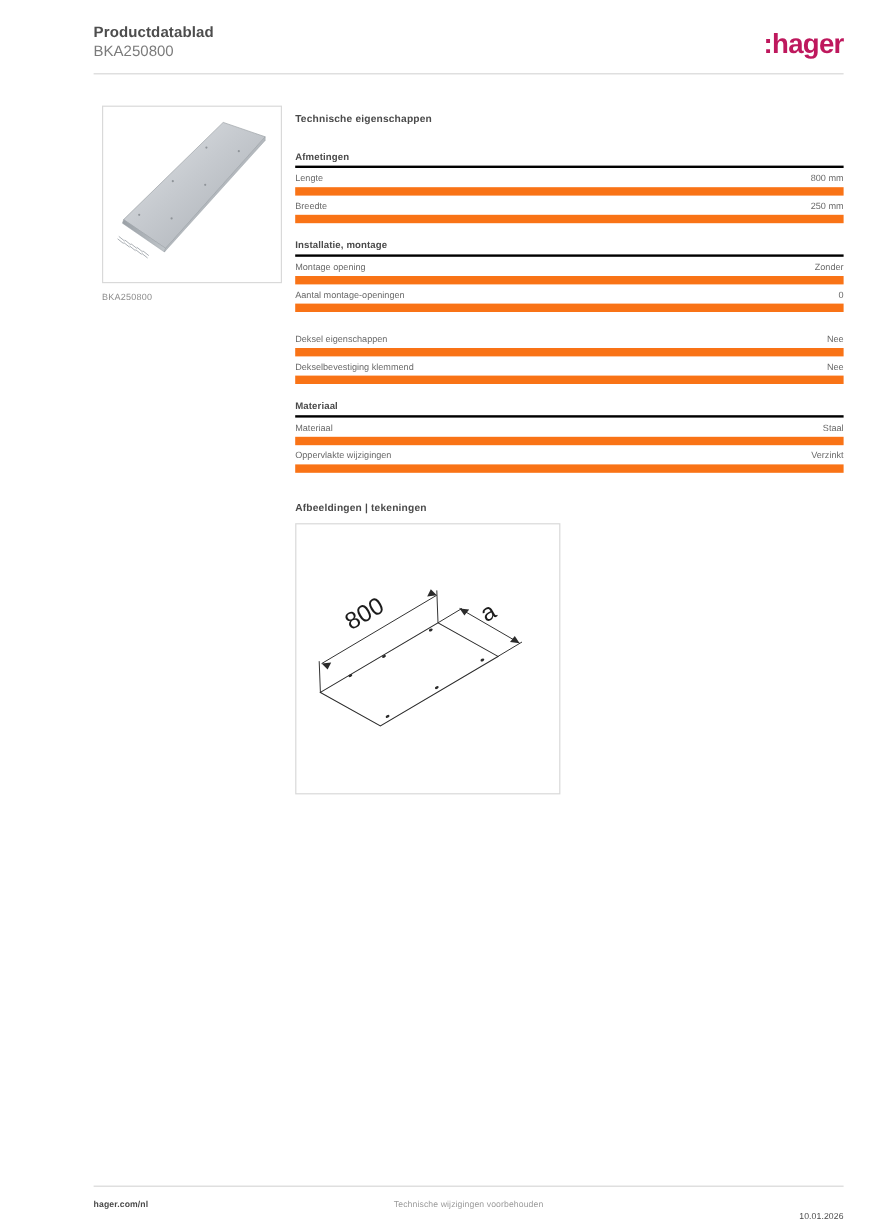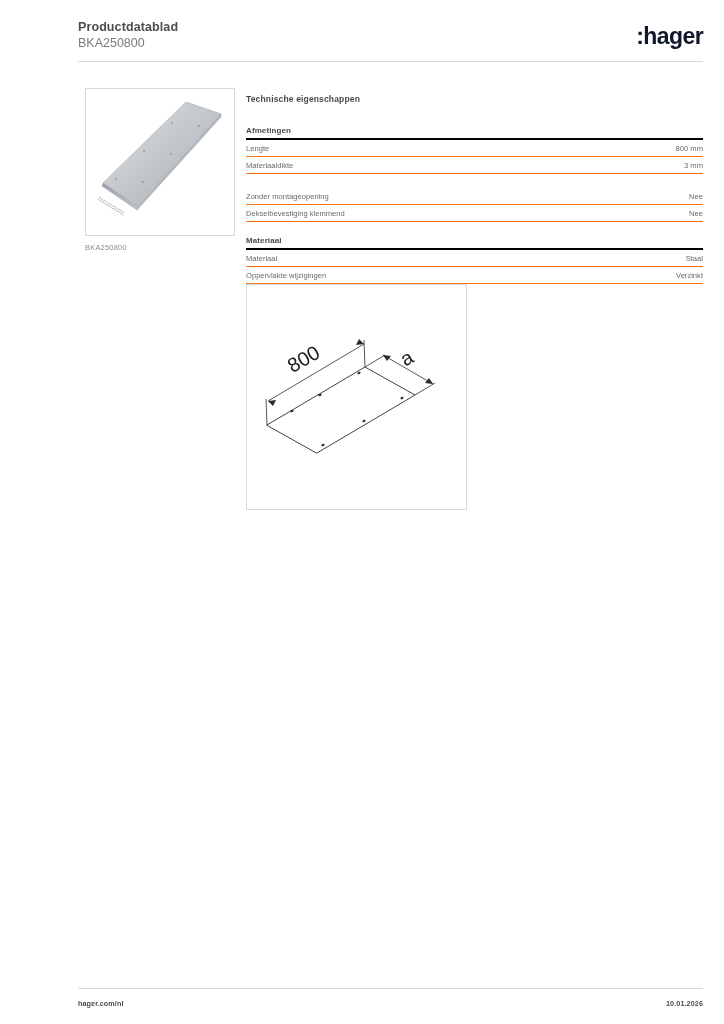--- a/index.html
+++ b/index.html
@@ -121,21 +121,21 @@
     padding-bottom: 3px;
     border-bottom: 2px solid #000000;
   }
   .spec-row {
     display: flex;
     justify-content: space-between;
     align-items: flex-end;
     font-size: 7.6px;
     color: #6a6a6a;
     padding: 3.5px 0 3.5px 0;
-    border-bottom: 1px solid #f97316;
+    border-bottom: 7px solid #f97316;
     line-height: 9px;
   }
   .spec-label { text-align: left; }
   .spec-value { text-align: right; white-space: nowrap; padding-left: 28px; }
 
   
   .drawings-heading {
     font-size: 8.5px;
     font-weight: bold;
     color: #4a4a4a;
@@ -180,36 +180,36 @@
     position: absolute;
     left: 0; top: 0;
     width: 625px;
     text-align: center;
     font-size: 7.2px;
     color: #9a9a9a;
     letter-spacing: 0.1px;
   }
   .footer-right {
     position: absolute;
-    right: 0; top: 0;
+    right: 0; top: 10px;
     font-size: 7.2px;
-    font-weight: bold;
+    font-weight: normal;
     color: #4a4a4a;
     letter-spacing: 0.1px;
   }
 </style>
 </head>
 <body>
 
 <div class="page">
 
   <div class="header">
     <div class="doc-title">Productdatablad</div>
     <div class="doc-ref">BKA250800</div>
-    <div class="logo" style="color: #0f172a; text-align: right;">:hager</div>
+    <div class="logo" style="color: #be185d; text-align: right;">:hager</div>
   </div>
   <div class="header-rule"></div>
 
   <div class="product-image-box">
     <svg width="148" height="146" viewBox="0 0 148 146" xmlns="http://www.w3.org/2000/svg">
       <defs>
         <linearGradient id="plateTop" x1="0" y1="0" x2="1" y2="1">
           <stop offset="0%" stop-color="#e2e5e8"></stop>
           <stop offset="45%" stop-color="#c6cacf"></stop>
           <stop offset="100%" stop-color="#a7acb2"></stop>
@@ -248,47 +248,59 @@
     <div class="tech-heading">Technische eigenschappen</div>
 
     <div id="groups-container">
         <div class="spec-group">
           <div class="group-title">Afmetingen</div>
           <div class="spec-row">
             <span class="spec-label">Lengte</span>
             <span class="spec-value">800 mm</span>
           </div>
           <div class="spec-row">
-            <span class="spec-label">Materiaaldikte</span>
-            <span class="spec-value">3 mm</span>
+            <span class="spec-label">Breedte</span>
+            <span class="spec-value">250 mm</span>
           </div>
         </div>
         <div class="spec-group">
-          <div class="spec-row">
-            <span class="spec-label">Zonder montageopening</span>
+          <div class="group-title">Installatie, montage</div>
+          <div class="spec-row">
+            <span class="spec-label">Montage opening</span>
+            <span class="spec-value">Zonder</span>
+          </div>
+          <div class="spec-row">
+            <span class="spec-label">Aantal montage-openingen</span>
+            <span class="spec-value">0</span>
+          </div>
+        </div>
+        <div class="spec-group">
+          <div class="spec-row">
+            <span class="spec-label">Deksel eigenschappen</span>
             <span class="spec-value">Nee</span>
           </div>
           <div class="spec-row">
             <span class="spec-label">Dekselbevestiging klemmend</span>
             <span class="spec-value">Nee</span>
           </div>
         </div>
         <div class="spec-group">
           <div class="group-title">Materiaal</div>
           <div class="spec-row">
             <span class="spec-label">Materiaal</span>
             <span class="spec-value">Staal</span>
           </div>
           <div class="spec-row">
             <span class="spec-label">Oppervlakte wijzigingen</span>
             <span class="spec-value">Verzinkt</span>
           </div>
         </div>
       </div>
 
+    <div class="drawings-heading">Afbeeldingen | tekeningen</div>
 
     <div class="drawing-box">
       <svg width="219" height="224" viewBox="0 0 219 224" xmlns="http://www.w3.org/2000/svg">
         <g stroke="#2b2b2b" stroke-width="0.9" fill="none" stroke-linecap="round">
 
           <polygon points="20,140 118,82 168,110 70,168"></polygon>
 
         </g>
         <g fill="#2b2b2b">
           <ellipse cx="45" cy="126" rx="1.7" ry="1.1" transform="rotate(-30 45 126)"></ellipse>
@@ -319,17 +331,18 @@
           <polygon points="136,70 144,71 140,76"></polygon>
           <polygon points="186,99 178,98 182,93"></polygon>
         </g>
         <text x="163" y="79" font-family="Liberation Sans, sans-serif" font-size="20" fill="#1b1b1b" transform="rotate(-30 163 79)" text-anchor="middle">a</text>
       </svg>
     </div>
   </div>
 
   <div class="footer-rule"></div>
   <div class="footer">
+    <div class="footer-center">Technische wijzigingen voorbehouden</div>
     <div class="footer-left">hager.com/nl</div>
     <div class="footer-right">10.01.2026</div>
   </div>
 
 </div>
 
 </body></html>

